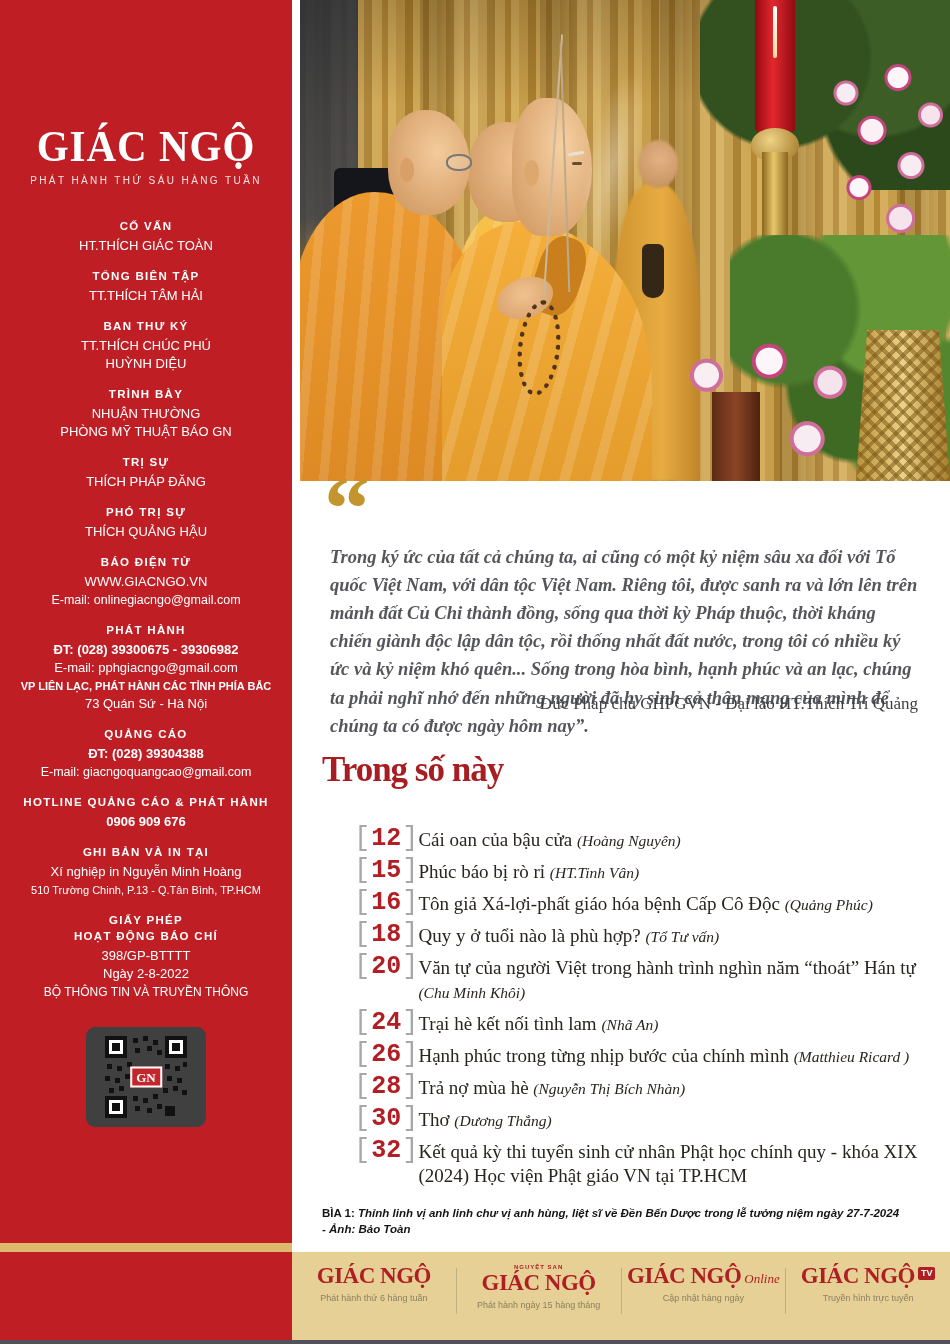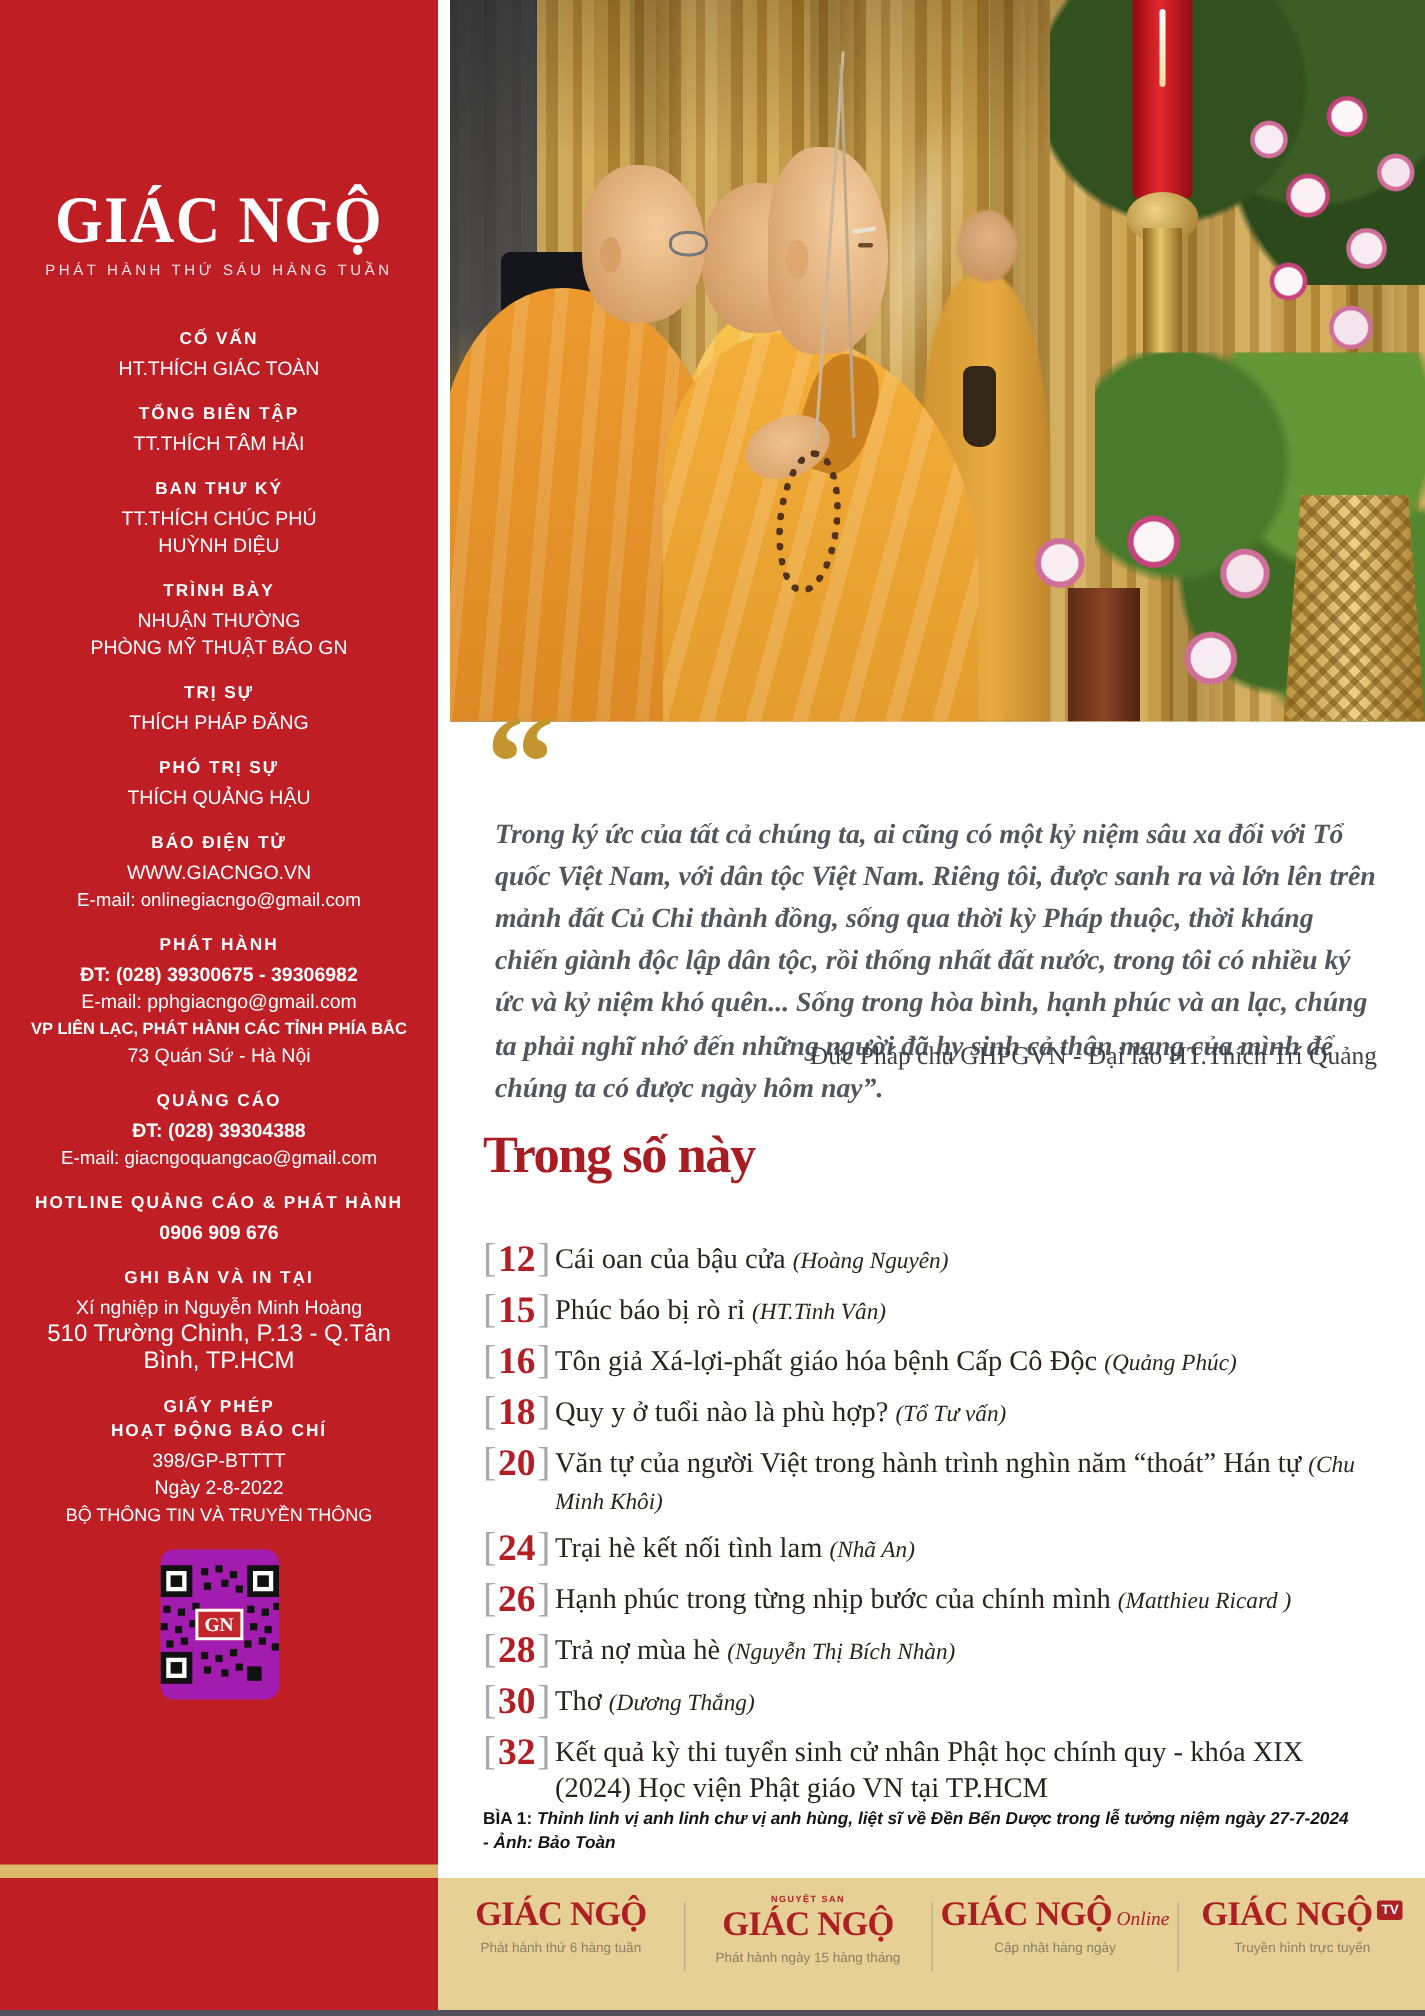--- a/index.html
+++ b/index.html
@@ -12,21 +12,21 @@
   .masthead{line-height:1;}
   .masthead .logo{font-family:"Liberation Serif",serif;font-weight:bold;font-size:41px;
                   letter-spacing:1px;transform:scaleY(1.08);}
   .masthead .tagline{font-size:10px;letter-spacing:2.4px;margin-top:9px;color:#f6e3e3;}
   .sb-sections{margin-top:32px;}
   .sb-section{margin-bottom:13px;}
   .sb-head{font-weight:bold;font-size:11.5px;letter-spacing:1.3px;line-height:16px;}
   .sb-line{font-size:13px;line-height:18px;}
   .sb-line.b{font-weight:bold;}
   .sb-section .sb-head + .sb-line{margin-top:3px;}
-  .qr-wrap{position:relative;margin:14px auto 0 auto;width:79px;height:100px;background:#a21caf;
+  .qr-wrap{position:relative;margin:26px auto 0 auto;width:120px;height:100px;background:#404040;
            border-radius:9px;display:flex;align-items:center;justify-content:center;}
   .qr-gn{position:absolute;left:50%;top:50%;transform:translate(-50%,-50%);background:#c3272c;
          color:#fff;font-family:"Liberation Serif",serif;font-weight:bold;font-size:13px;
          padding:2px 4px;border:2px solid #fff;line-height:1;}
   .sidebar-stripe{position:absolute;left:0;top:1243px;width:292px;height:9px;background:#dcb96d;}
 
   
   .photo{position:absolute;left:300px;top:0;width:650px;height:481px;overflow:hidden;background:#c49d4a;}
   .photo *{position:absolute;}
   .curtain{left:0;top:0;width:100%;height:100%;
@@ -121,21 +121,21 @@
               font-family:"Liberation Serif",serif;font-style:italic;font-weight:bold;
               font-size:18.5px;line-height:1.52;color:#55565c;}
   .quote-attr{position:absolute;left:330px;top:694px;width:588px;text-align:right;
               font-family:"Liberation Serif",serif;font-size:17px;color:#3e3f44;}
 
   
   .toc-title{position:absolute;left:322px;top:750px;font-family:"Liberation Serif",serif;
              font-weight:bold;font-size:35px;letter-spacing:-1px;color:#a81d22;}
   .toc-list{position:absolute;left:322px;top:826px;width:600px;}
   .toc-row{display:flex;margin-bottom:5px;}
-  .toc-num-cell{flex:0 0 48px;font-family:Liberation Serif, serif;line-height:24px;white-space:nowrap;}
+  .toc-num-cell{flex:0 0 48px;font-family:Liberation Mono, monospace;line-height:24px;white-space:nowrap;margin-left:32px;}
   .toc-num-cell .br{font-size:27px;color:#a6a8ab;font-weight:normal;}
   .toc-num-cell .num{font-size:25px;color:#b21e24;font-weight:600;padding:0 1px;}
   .toc-text{font-family:"Liberation Serif",serif;font-size:19px;line-height:24px;color:#29241f;
             padding-top:2px;}
   .toc-author{font-style:italic;font-size:15.5px;color:#29241f;}
 
   
   .caption{position:absolute;left:322px;top:1205px;width:580px;font-size:11.5px;line-height:1.4;
            color:#141414;font-weight:bold;}
   .caption .cap-label{font-style:normal;}
@@ -210,21 +210,21 @@
           <div class="sb-line b">ĐT: (028) 39304388</div>
           <div class="sb-line" style="font-size: 12.5px;">E-mail: giacngoquangcao@gmail.com</div>
         </div>
         <div class="sb-section">
           <div class="sb-head">HOTLINE QUẢNG CÁO &amp; PHÁT HÀNH</div>
           <div class="sb-line b">0906 909 676</div>
         </div>
         <div class="sb-section">
           <div class="sb-head">GHI BẢN VÀ IN TẠI</div>
           <div class="sb-line">Xí nghiệp in Nguyễn Minh Hoàng</div>
-          <div class="sb-line" style="font-size: 16px;">510 Trường Chinh, P.13 - Q.Tân Bình, TP.HCM</div>
+          <div class="sb-line" style="font-size: 11px;">510 Trường Chinh, P.13 - Q.Tân Bình, TP.HCM</div>
         </div>
         <div class="sb-section">
           <div class="sb-head">GIẤY PHÉP</div>
           <div class="sb-head">HOẠT ĐỘNG BÁO CHÍ</div>
           <div class="sb-line">398/GP-BTTTT</div>
           <div class="sb-line">Ngày 2-8-2022</div>
           <div class="sb-line" style="font-size: 12px;">BỘ THÔNG TIN VÀ TRUYỀN THÔNG</div>
         </div>
       </div>
     <div class="qr-wrap">

